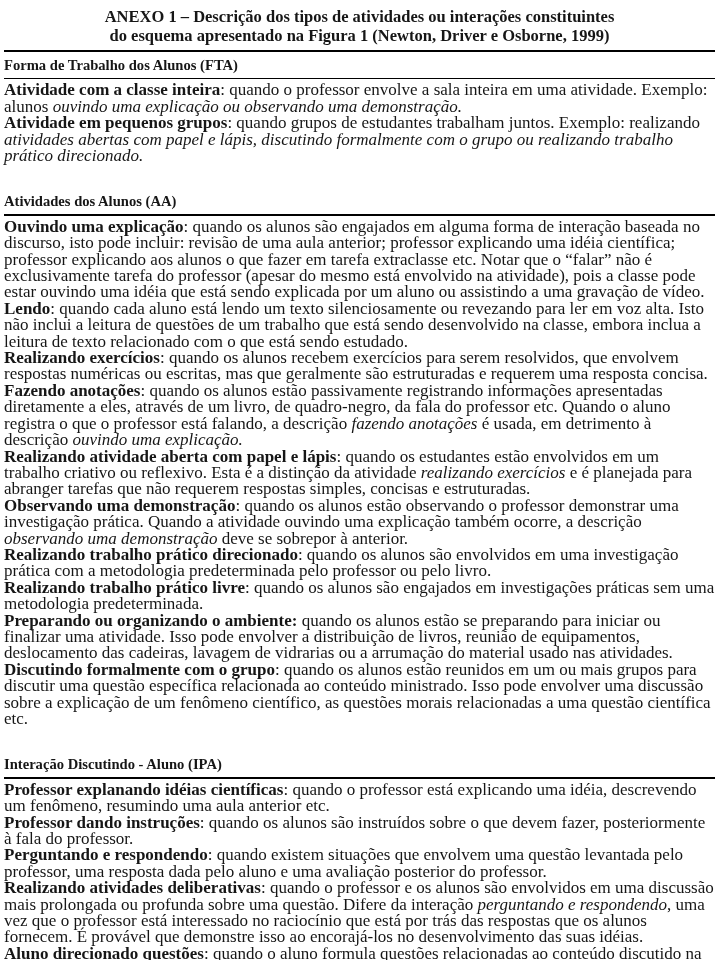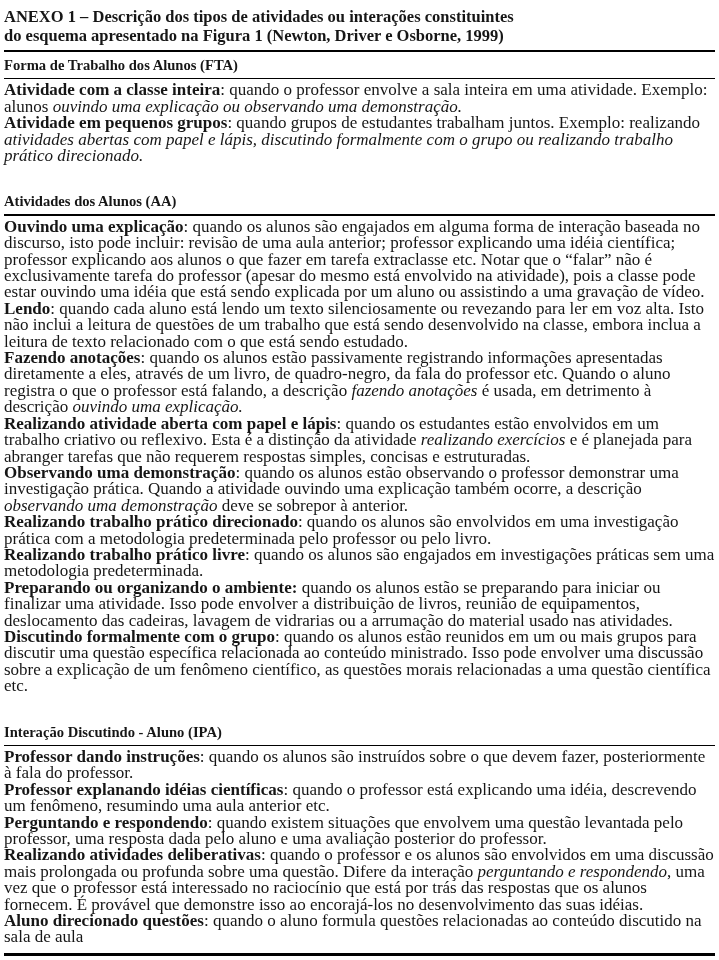--- a/index.html
+++ b/index.html
@@ -6,21 +6,21 @@
   html, body { margin: 0; padding: 0; }
   body {
     width: 719px; height: 960px;
     background: #ffffff;
     color: #161616;
     font-family: "Liberation Serif", "DejaVu Serif", serif;
     overflow: hidden;
   }
   .page { padding: 4px 4px 0 4px; }
   .title {
-    text-align: left;
+    text-align: center;
     font-weight: bold;
     font-size: 16.5px;
     line-height: 19px;
     padding-top: 3px;
   }
   .rule { border: none; background: #000; margin: 0; }
   .rule.thick  { height: 2px; margin-top: 5px; }
   .rule.thin   { height: 1.4px; }
   .rule.bottom { height: 3px; margin-top: 7px; }
   .section-header {
@@ -57,35 +57,36 @@
           <p class="entry" data-name="definition-entry"><span class="b" data-name="term-label">Atividade com a classe inteira</span><span class="" data-name="body-text">: quando o professor envolve a sala inteira em uma atividade. Exemplo: alunos </span><span class="i" data-name="emphasis-text">ouvindo uma explicação ou observando uma demonstração.</span></p>
           <p class="entry" data-name="definition-entry"><span class="b" data-name="term-label">Atividade em pequenos grupos</span><span class="" data-name="body-text">: quando grupos de estudantes trabalham juntos. Exemplo: realizando </span><span class="i" data-name="emphasis-text">atividades abertas com papel e lápis, discutindo formalmente com o grupo ou realizando trabalho prático direcionado.</span></p>
         </div>
       </section>
       <section data-name="document-section">
         <h2 class="section-header" data-name="section-header">Atividades dos Alunos (AA)</h2>
         <div class="rule thin" data-name="section-divider"></div>
         <div class="section-body" data-name="section-body">
           <p class="entry" data-name="definition-entry"><span class="b" data-name="term-label">Ouvindo uma explicação</span><span class="" data-name="body-text">: quando os alunos são engajados em alguma forma de interação baseada no discurso, isto pode incluir: revisão de uma aula anterior; professor explicando uma idéia científica; professor explicando aos alunos o que fazer em tarefa extraclasse etc. Notar que o “falar” não é exclusivamente tarefa do professor (apesar do mesmo está envolvido na atividade), pois a classe pode estar ouvindo uma idéia que está sendo explicada por um aluno ou assistindo a uma gravação de vídeo.</span></p>
           <p class="entry" data-name="definition-entry"><span class="b" data-name="term-label">Lendo</span><span class="" data-name="body-text">: quando cada aluno está lendo um texto silenciosamente ou revezando para ler em voz alta. Isto não inclui a leitura de questões de um trabalho que está sendo desenvolvido na classe, embora inclua a leitura de texto relacionado com o que está sendo estudado.</span></p>
+          <p class="entry" data-name="definition-entry"><span class="b" data-name="term-label">Realizando exercícios</span><span class="" data-name="body-text">: quando os alunos recebem exercícios para serem resolvidos, que envolvem respostas numéricas ou escritas, mas que geralmente são estruturadas e requerem uma resposta concisa.</span></p>
           <p class="entry" data-name="definition-entry"><span class="b" data-name="term-label">Fazendo anotações</span><span class="" data-name="body-text">: quando os alunos estão passivamente registrando informações apresentadas diretamente a eles, através de um livro, de quadro-negro, da fala do professor etc. Quando o aluno registra o que o professor está falando, a descrição </span><span class="i" data-name="emphasis-text">fazendo anotações</span><span class="" data-name="body-text"> é usada, em detrimento à descrição </span><span class="i" data-name="emphasis-text">ouvindo uma explicação.</span></p>
           <p class="entry" data-name="definition-entry"><span class="b" data-name="term-label">Realizando atividade aberta com papel e lápis</span><span class="" data-name="body-text">: quando os estudantes estão envolvidos em um trabalho criativo ou reflexivo. Esta é a distinção da atividade </span><span class="i" data-name="emphasis-text">realizando exercícios</span><span class="" data-name="body-text"> e é planejada para abranger tarefas que não requerem respostas simples, concisas e estruturadas.</span></p>
           <p class="entry" data-name="definition-entry"><span class="b" data-name="term-label">Observando uma demonstração</span><span class="" data-name="body-text">: quando os alunos estão observando o professor demonstrar uma investigação prática. Quando a atividade ouvindo uma explicação também ocorre, a descrição </span><span class="i" data-name="emphasis-text">observando uma demonstração</span><span class="" data-name="body-text"> deve se sobrepor à anterior.</span></p>
           <p class="entry" data-name="definition-entry"><span class="b" data-name="term-label">Realizando trabalho prático direcionado</span><span class="" data-name="body-text">: quando os alunos são envolvidos em uma investigação prática com a metodologia predeterminada pelo professor ou pelo livro.</span></p>
           <p class="entry" data-name="definition-entry"><span class="b" data-name="term-label">Realizando trabalho prático livre</span><span class="" data-name="body-text">: quando os alunos são engajados em investigações práticas sem uma metodologia predeterminada.</span></p>
           <p class="entry" data-name="definition-entry"><span class="b" data-name="term-label">Preparando ou organizando o ambiente:</span><span class="" data-name="body-text"> quando os alunos estão se preparando para iniciar ou finalizar uma atividade. Isso pode envolver a distribuição de livros, reunião de equipamentos, deslocamento das cadeiras, lavagem de vidrarias ou a arrumação do material usado nas atividades.</span></p>
           <p class="entry" data-name="definition-entry"><span class="b" data-name="term-label">Discutindo formalmente com o grupo</span><span class="" data-name="body-text">: quando os alunos estão reunidos em um ou mais grupos para discutir uma questão específica relacionada ao conteúdo ministrado. Isso pode envolver uma discussão sobre a explicação de um fenômeno científico, as questões morais relacionadas a uma questão científica etc.</span></p>
         </div>
       </section>
       <section data-name="document-section">
         <h2 class="section-header" data-name="section-header">Interação Discutindo - Aluno (IPA)</h2>
         <div class="rule thin" data-name="section-divider"></div>
         <div class="section-body" data-name="section-body">
+          <p class="entry" data-name="definition-entry"><span class="b" data-name="term-label">Professor explanando idéias científicas</span><span class="" data-name="body-text">: quando o professor está explicando uma idéia, descrevendo um fenômeno, resumindo uma aula anterior etc.</span></p>
           <p class="entry" data-name="definition-entry"><span class="b" data-name="term-label">Professor dando instruções</span><span class="" data-name="body-text">: quando os alunos são instruídos sobre o que devem fazer, posteriormente à fala do professor.</span></p>
-          <p class="entry" data-name="definition-entry"><span class="b" data-name="term-label">Professor explanando idéias científicas</span><span class="" data-name="body-text">: quando o professor está explicando uma idéia, descrevendo um fenômeno, resumindo uma aula anterior etc.</span></p>
           <p class="entry" data-name="definition-entry"><span class="b" data-name="term-label">Perguntando e respondendo</span><span class="" data-name="body-text">: quando existem situações que envolvem uma questão levantada pelo professor, uma resposta dada pelo aluno e uma avaliação posterior do professor.</span></p>
           <p class="entry" data-name="definition-entry"><span class="b" data-name="term-label">Realizando atividades deliberativas</span><span class="" data-name="body-text">: quando o professor e os alunos são envolvidos em uma discussão mais prolongada ou profunda sobre uma questão. Difere da interação </span><span class="i" data-name="emphasis-text">perguntando e respondendo</span><span class="" data-name="body-text">, uma vez que o professor está interessado no raciocínio que está por trás das respostas que os alunos fornecem. É provável que demonstre isso ao encorajá-los no desenvolvimento das suas idéias.</span></p>
           <p class="entry" data-name="definition-entry"><span class="b" data-name="term-label">Aluno direcionado questões</span><span class="" data-name="body-text">: quando o aluno formula questões relacionadas ao conteúdo discutido na sala de aula</span></p>
         </div>
       </section>
     </div>
   <div class="rule bottom" data-name="page-bottom-divider"></div>
 </div>
 
 </body></html>

